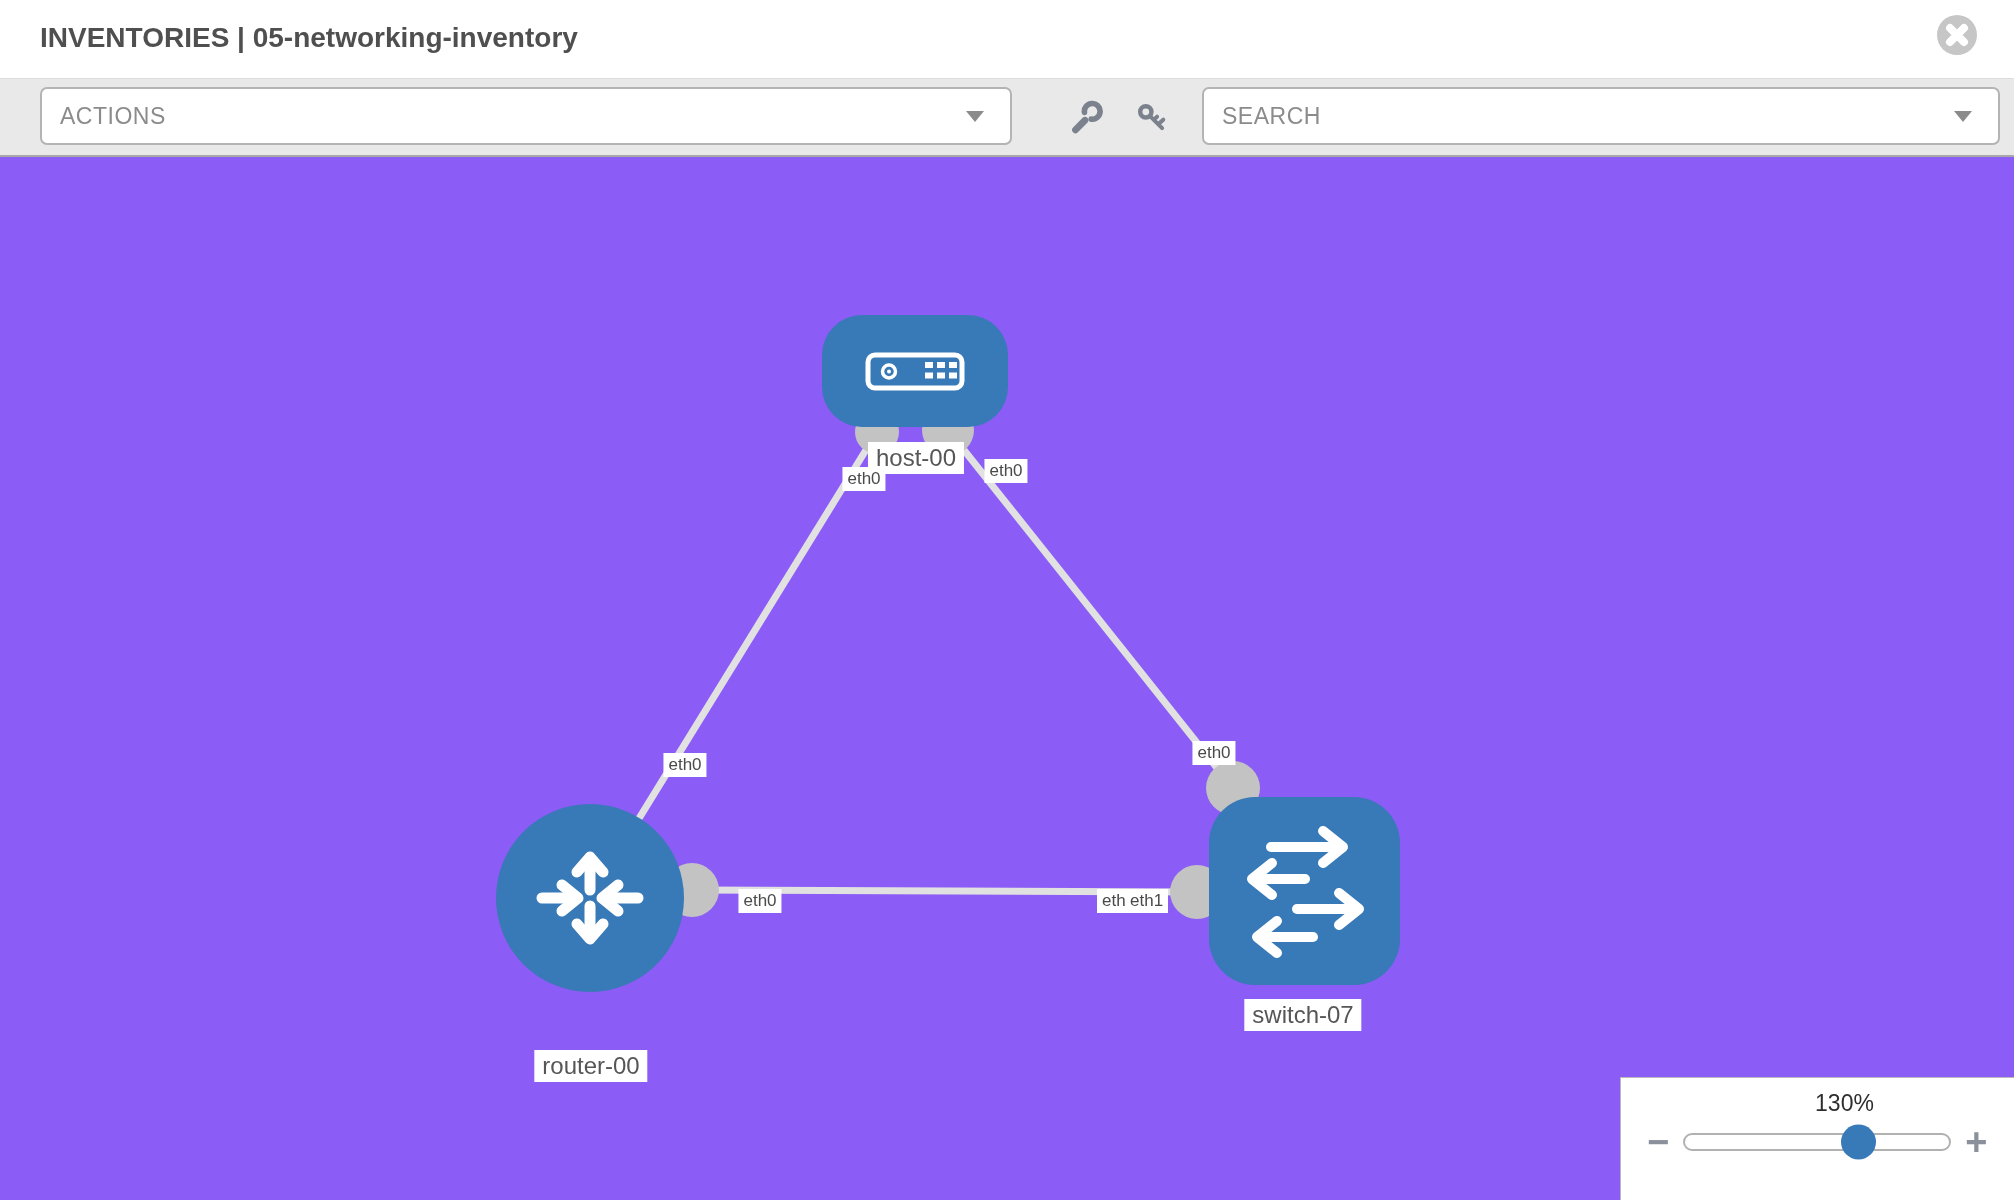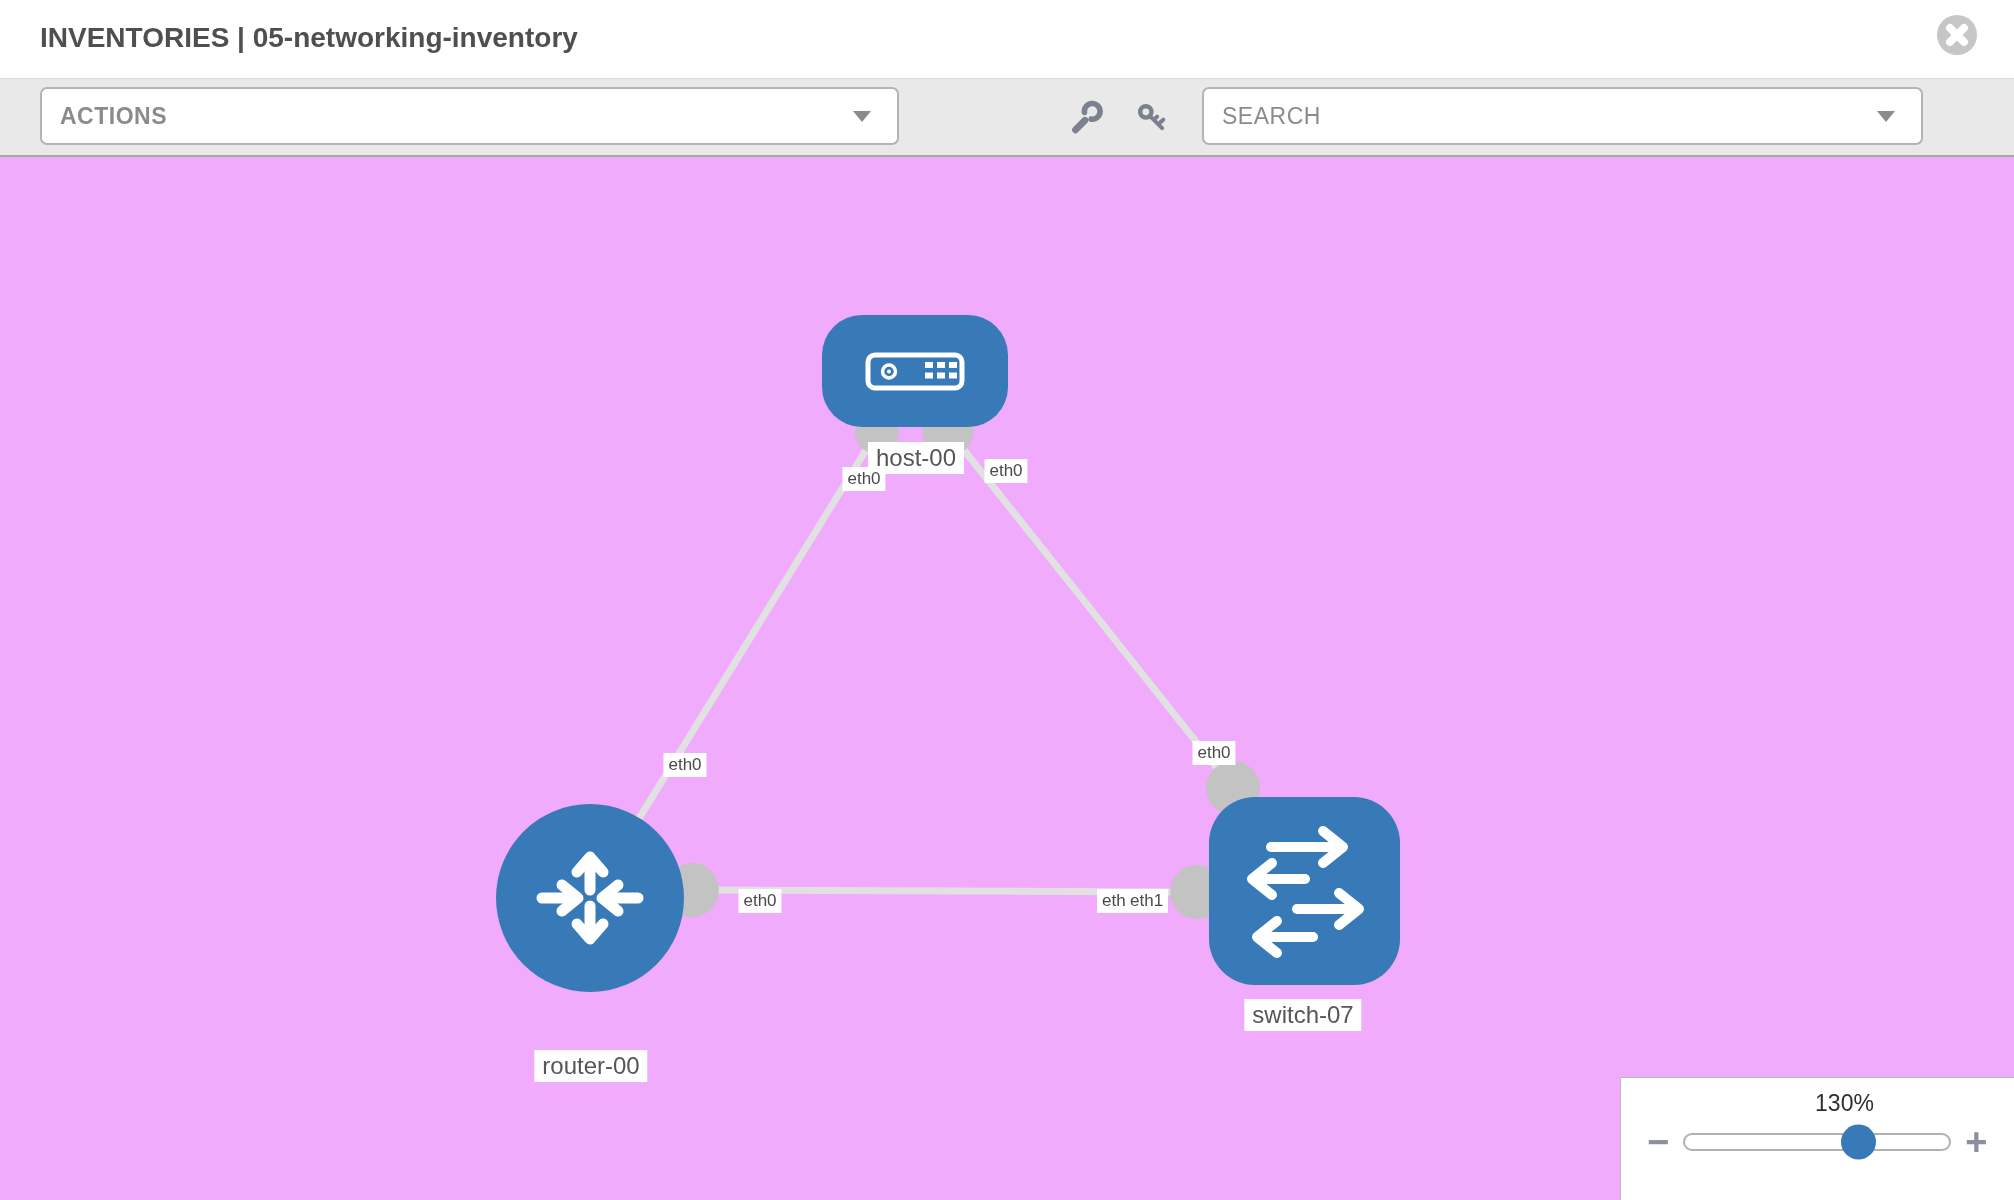--- a/index.html
+++ b/index.html
@@ -17,28 +17,28 @@
   
   .toolbar { position:absolute; top:78px; left:0; width:2014px; height:79px;
              background:#e9e9e9; border-top:1px solid #dcdcdc; border-bottom:2px solid #a8a8a8; }
   .select-box { position:absolute; top:8px; height:58px; background:#fff;
                 border:2px solid #b4b4b4; border-radius:7px; display:flex;
                 align-items:center; justify-content:space-between;
                 padding:0 26px 0 18px; cursor:pointer; }
   .select-box .lbl { font-size:23px; color:#8b8b8b; letter-spacing:.5px; }
   .caret { width:0; height:0; border-left:9px solid transparent;
            border-right:9px solid transparent; border-top:11px solid #8b8b8b; }
-  .actions-box { left:40px; width:859px;font-weight:bold; }
-  .search-box { left:1202px; width:721px; }
+  .actions-box { left:40px; width:972px; }
+  .search-box { left:1202px; width:798px; }
   .tool-icon-btn { position:absolute; top:17px; width:44px; height:44px; display:flex;
                    align-items:center; justify-content:center; cursor:pointer; }
   .wrench-btn { left:1063px; } .key-btn { left:1130px; }
 
   
-  .canvas { position:absolute; top:157px; left:0; width:2014px; height:1043px; background:#f0abfc; }
+  .canvas { position:absolute; top:157px; left:0; width:2014px; height:1043px; background:#8b5cf6; }
   .edges { position:absolute; left:0; top:0; }
   .endpoint { position:absolute; border-radius:50%; background:#c3c3c3; }
 
   .node { position:absolute; background:#3879b7; display:flex; align-items:center;
           justify-content:center; cursor:pointer; }
   .node-host   { left:822px;  top:158px; width:186px; height:112px; border-radius:40px; }
   .node-router { left:496px;  top:647px; width:188px; height:188px; border-radius:50%; }
   .node-switch { left:1209px; top:640px; width:191px; height:188px; border-radius:46px; }
 
   .chip { position:absolute; background:#fff; color:#4a4a4a; font-size:17px;

